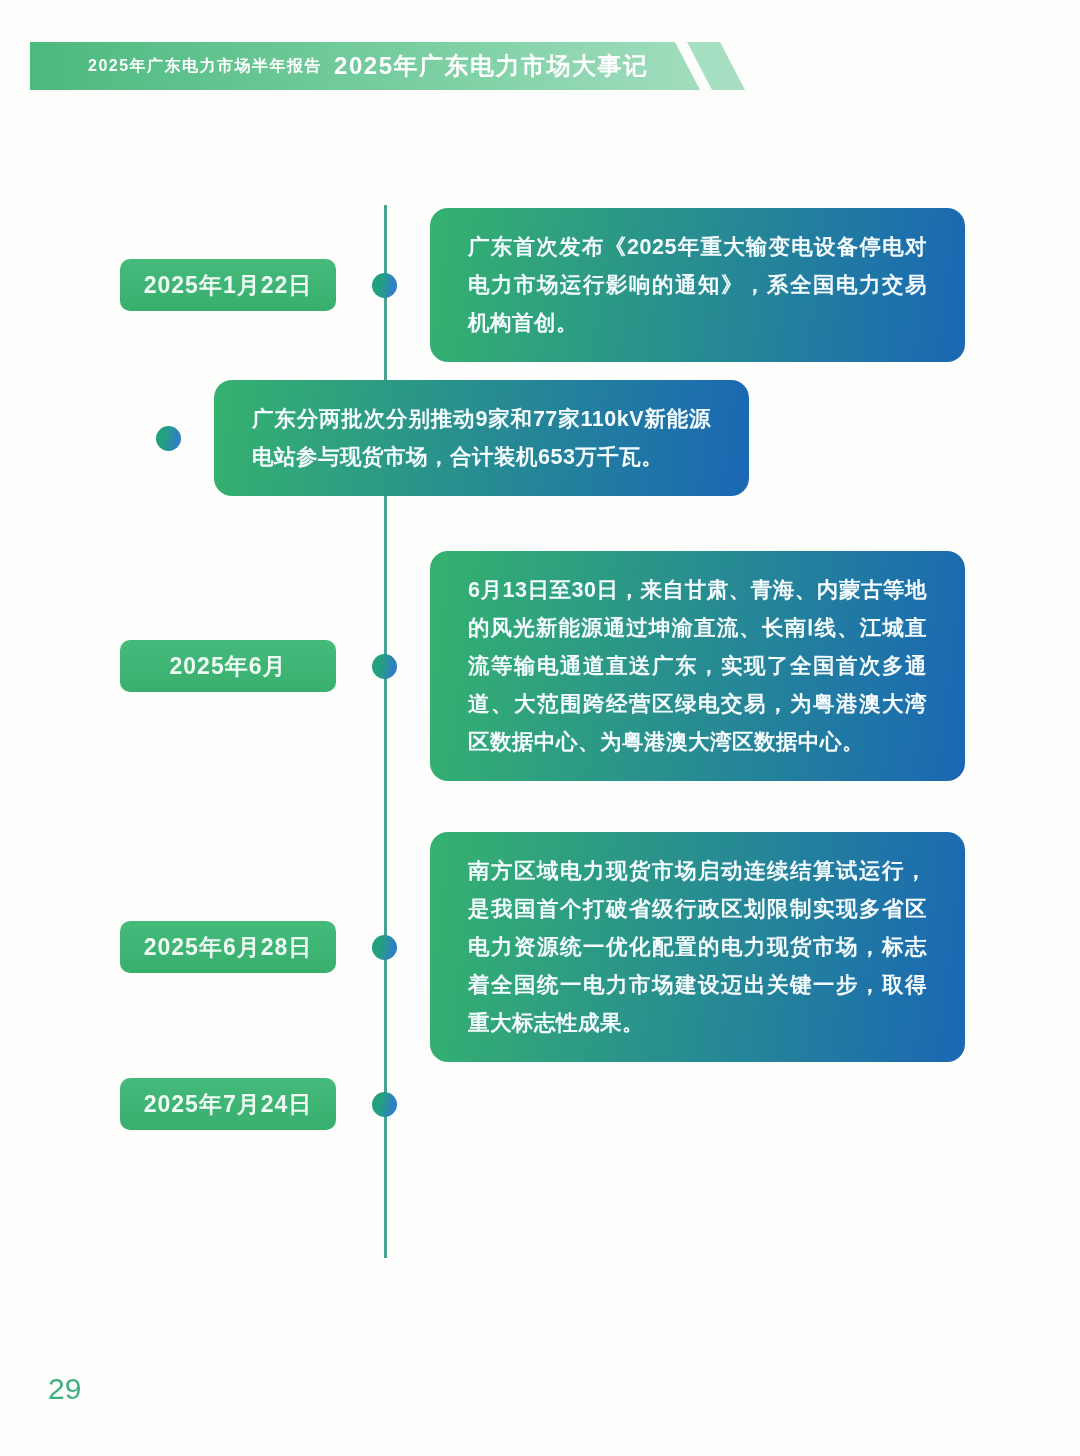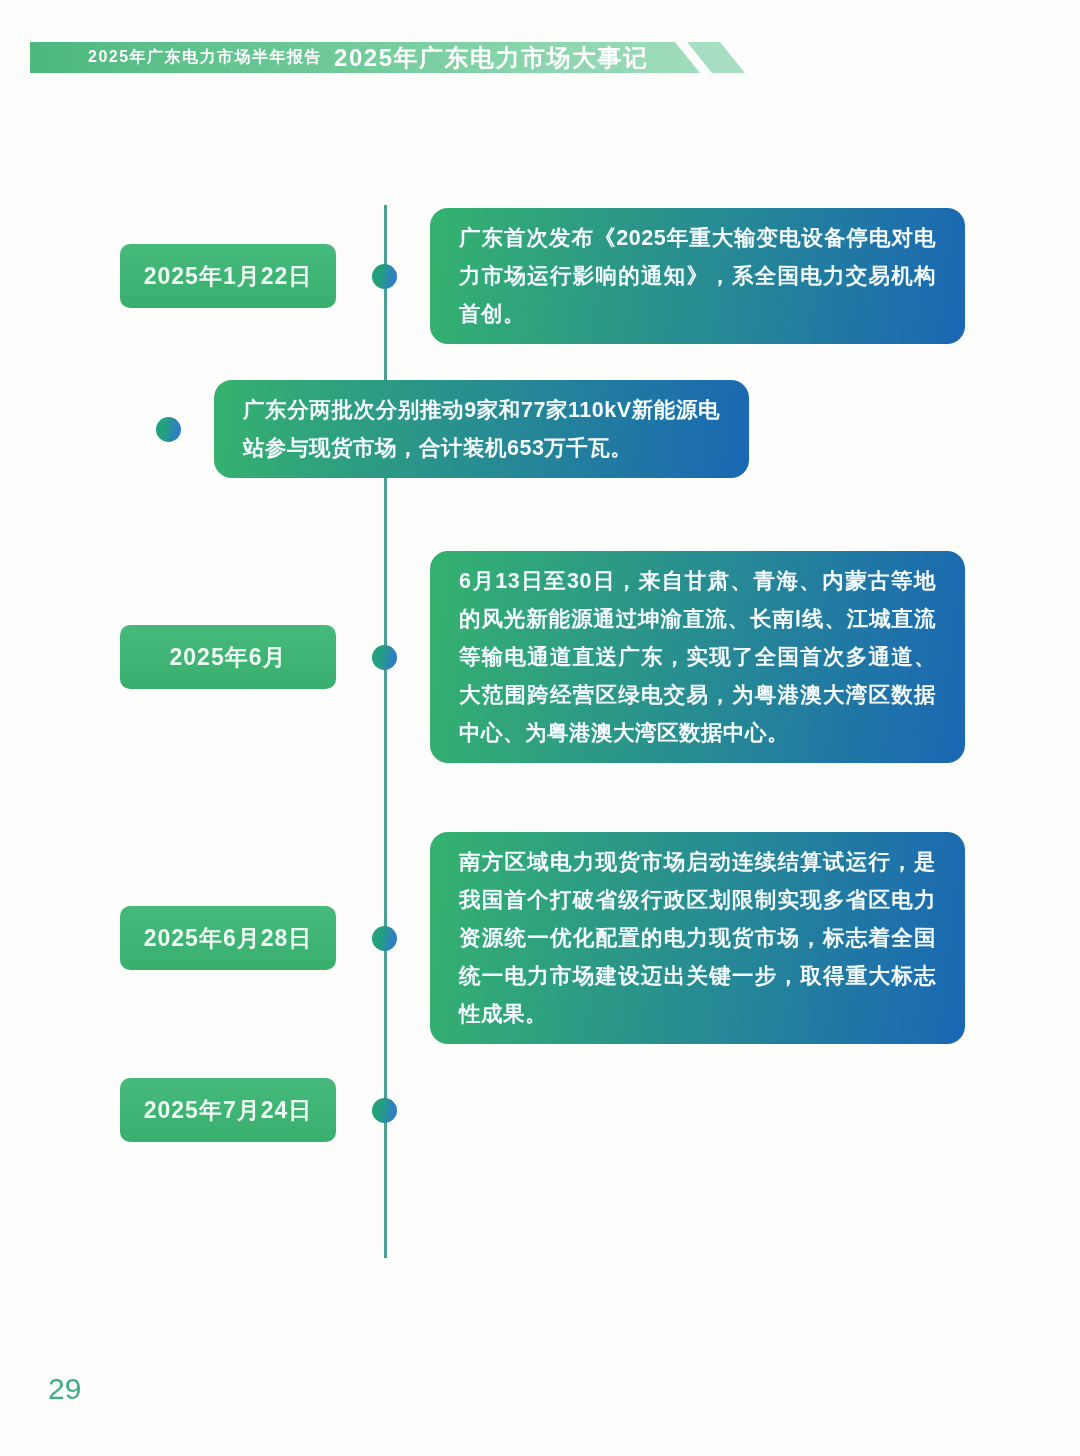--- a/index.html
+++ b/index.html
@@ -19,21 +19,21 @@
     inset: 0;
     background: var(--page-bg, #fdfdfc);
   }
 
   
   .header-wrap {
     position: absolute;
     left: 30px;
     top: 42px;
     width: 724px;
-    height: 31px;
+    height: 48px;
   }
   .header-bar {
     position: absolute;
     inset: 0;
     background: linear-gradient(90deg, var(--header-green-start, #4cb97e) 0%, #7bcfa2 55%, var(--header-green-end, #a8dfc3) 100%);
     clip-path: polygon(0 0, 645px 0, 670px 100%, 0 100%);
     display: flex;
     align-items: center;
     padding-left: 58px;
     box-sizing: border-box;
@@ -80,21 +80,21 @@
   }
   .row-1 { top: 208px; }
   .row-2 { top: 380px; }
   .row-3 { top: 551px; }
   .row-4 { top: 832px; }
   .row-5 { top: 1078px; }
 
   .date-btn {
     flex: 0 0 216px;
     width: 216px;
-    height: 64px;
+    height: 52px;
     border-radius: 10px;
     background: linear-gradient(180deg, #45ba7b 0%, var(--date-button-green, #39af6e) 100%);
     display: flex;
     align-items: center;
     justify-content: center;
   }
   .date-label {
     color: #eefcf4;
     font-size: 23px;
     font-weight: bold;
@@ -111,21 +111,21 @@
   }
   .content-box {
     margin-left: 33px;
     width: 535px;
     box-sizing: border-box;
     border-radius: 18px;
     background: linear-gradient(97deg, var(--card-green, #35b26e) 0%, var(--card-blue, #1a67b4) 100%);
     padding: 11px 29px;
   }
   .content-text {
-    margin: 0;
+    margin: 9px;
     color: #f4fcff;
     font-size: 21.5px;
     line-height: 38px;
     font-weight: 600;
     letter-spacing: 0.5px;
     text-align: justify;
   }
 
   
   .page-number {

